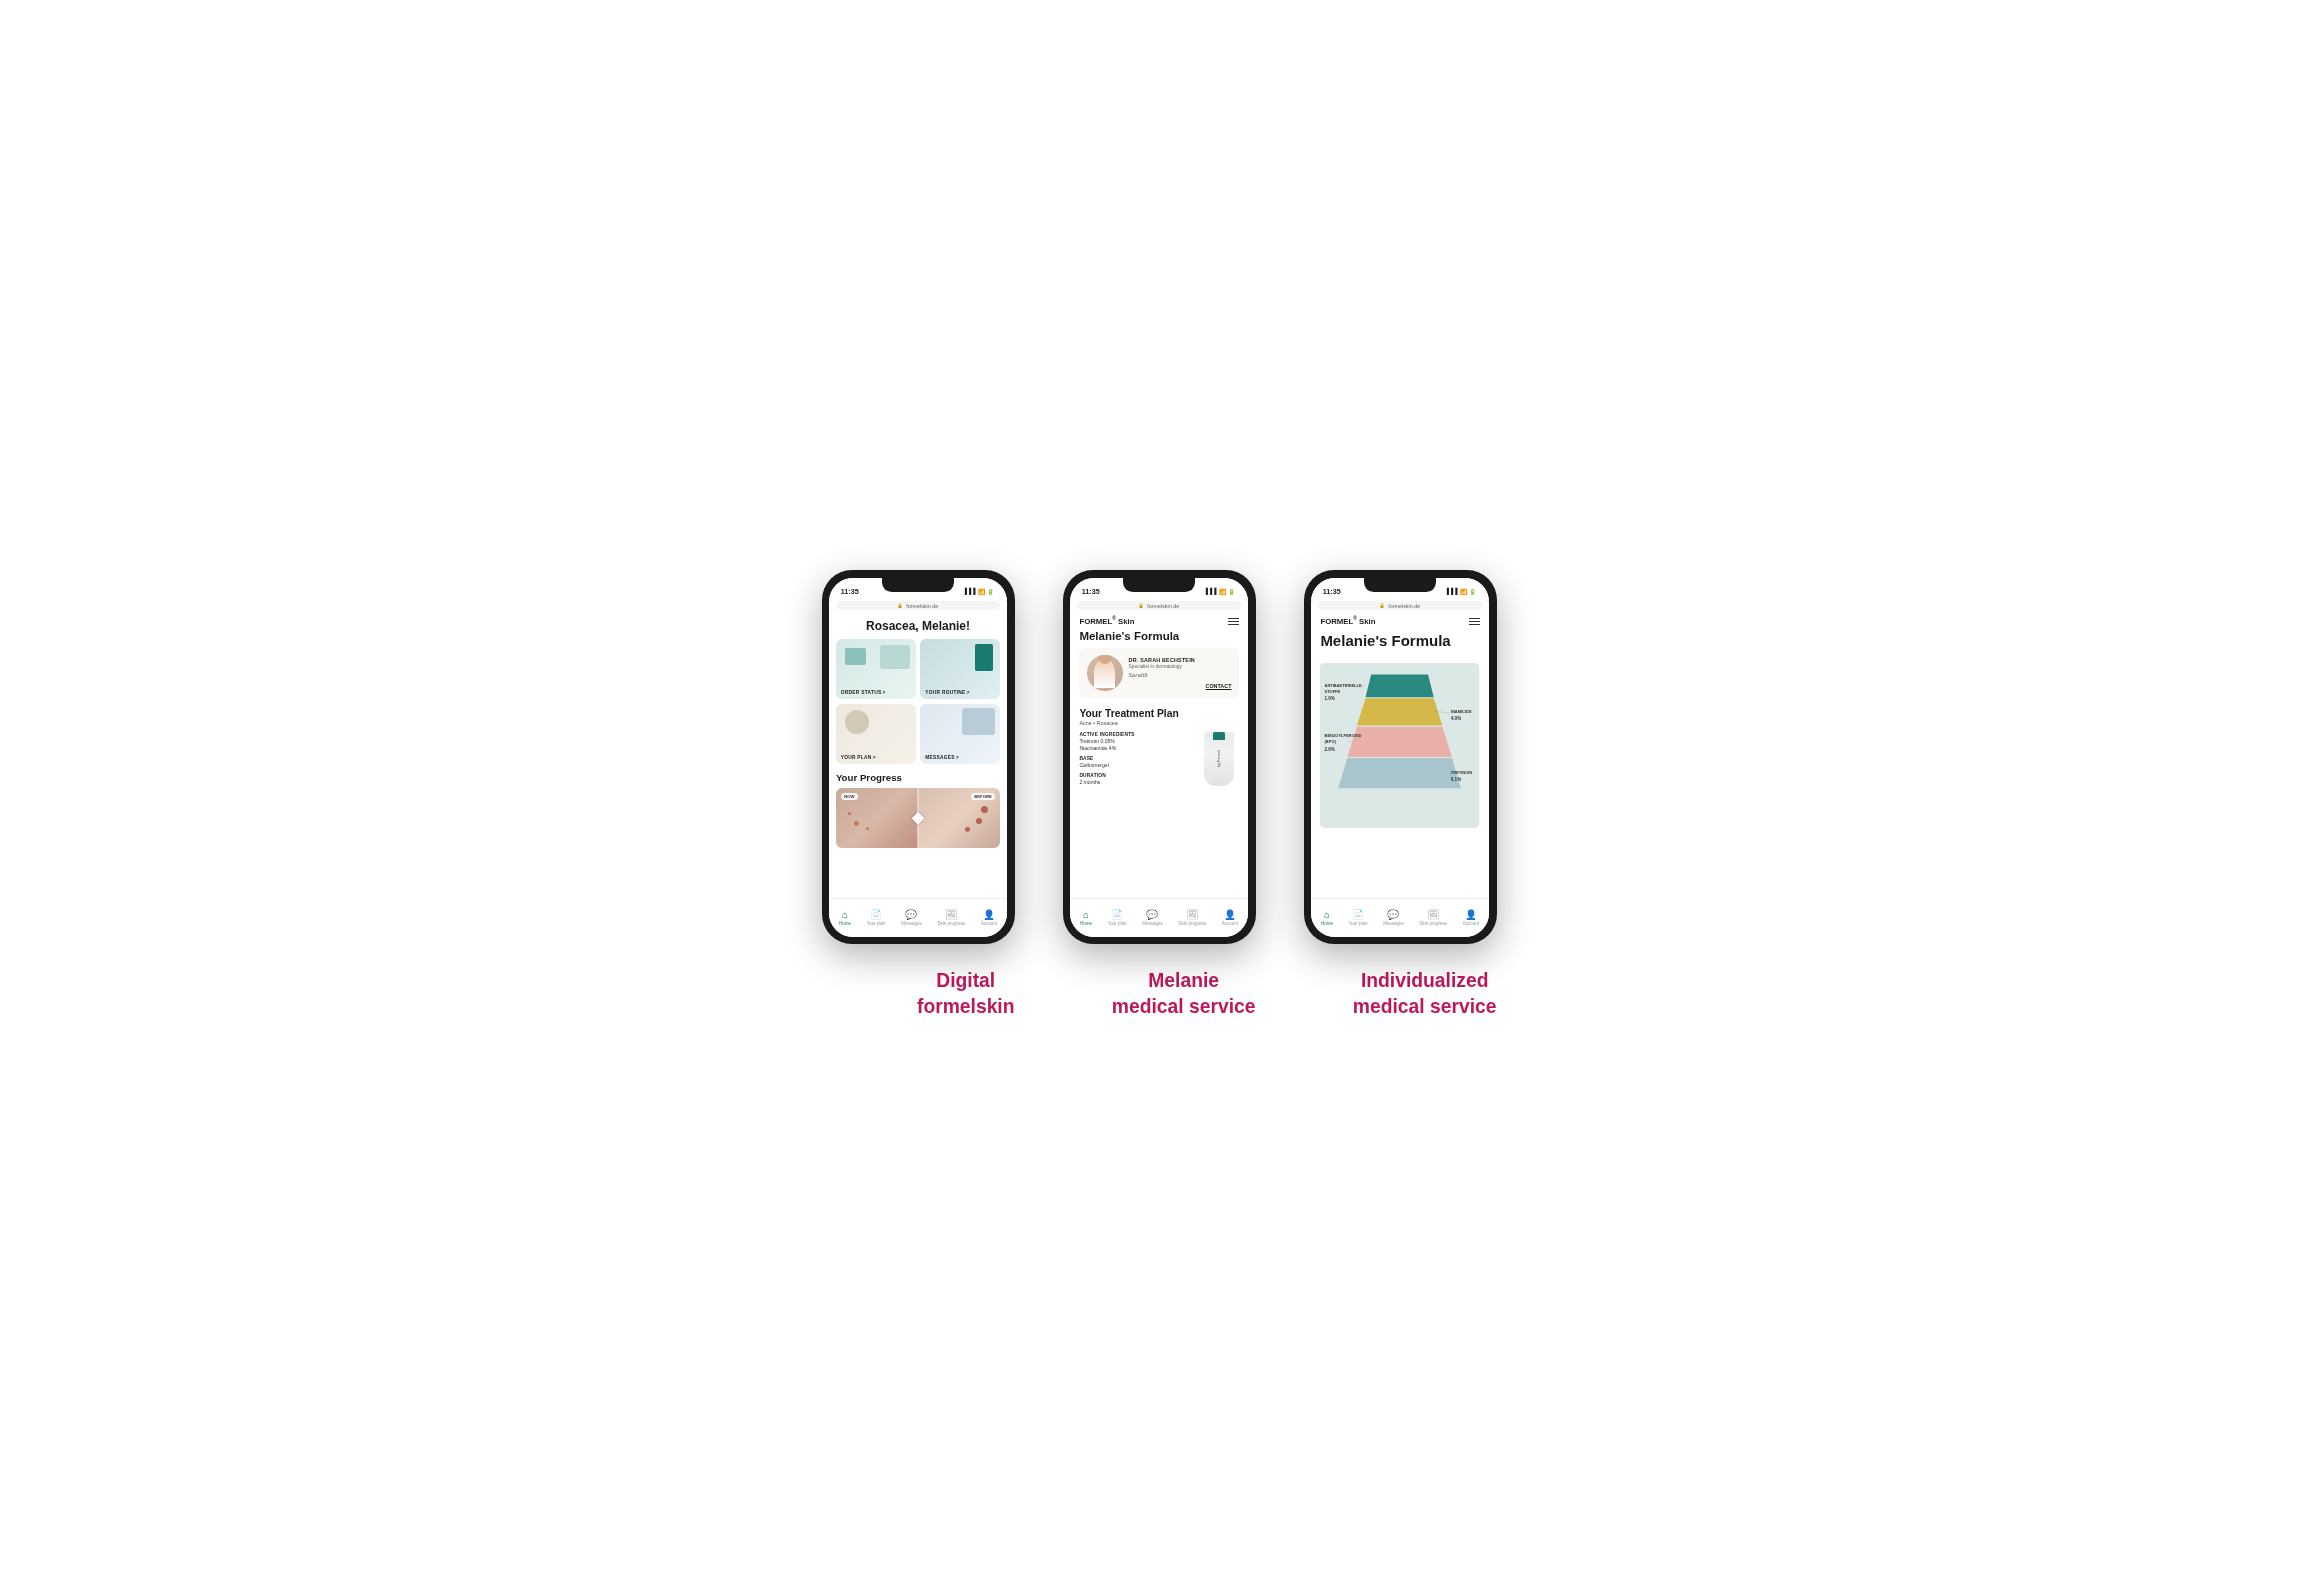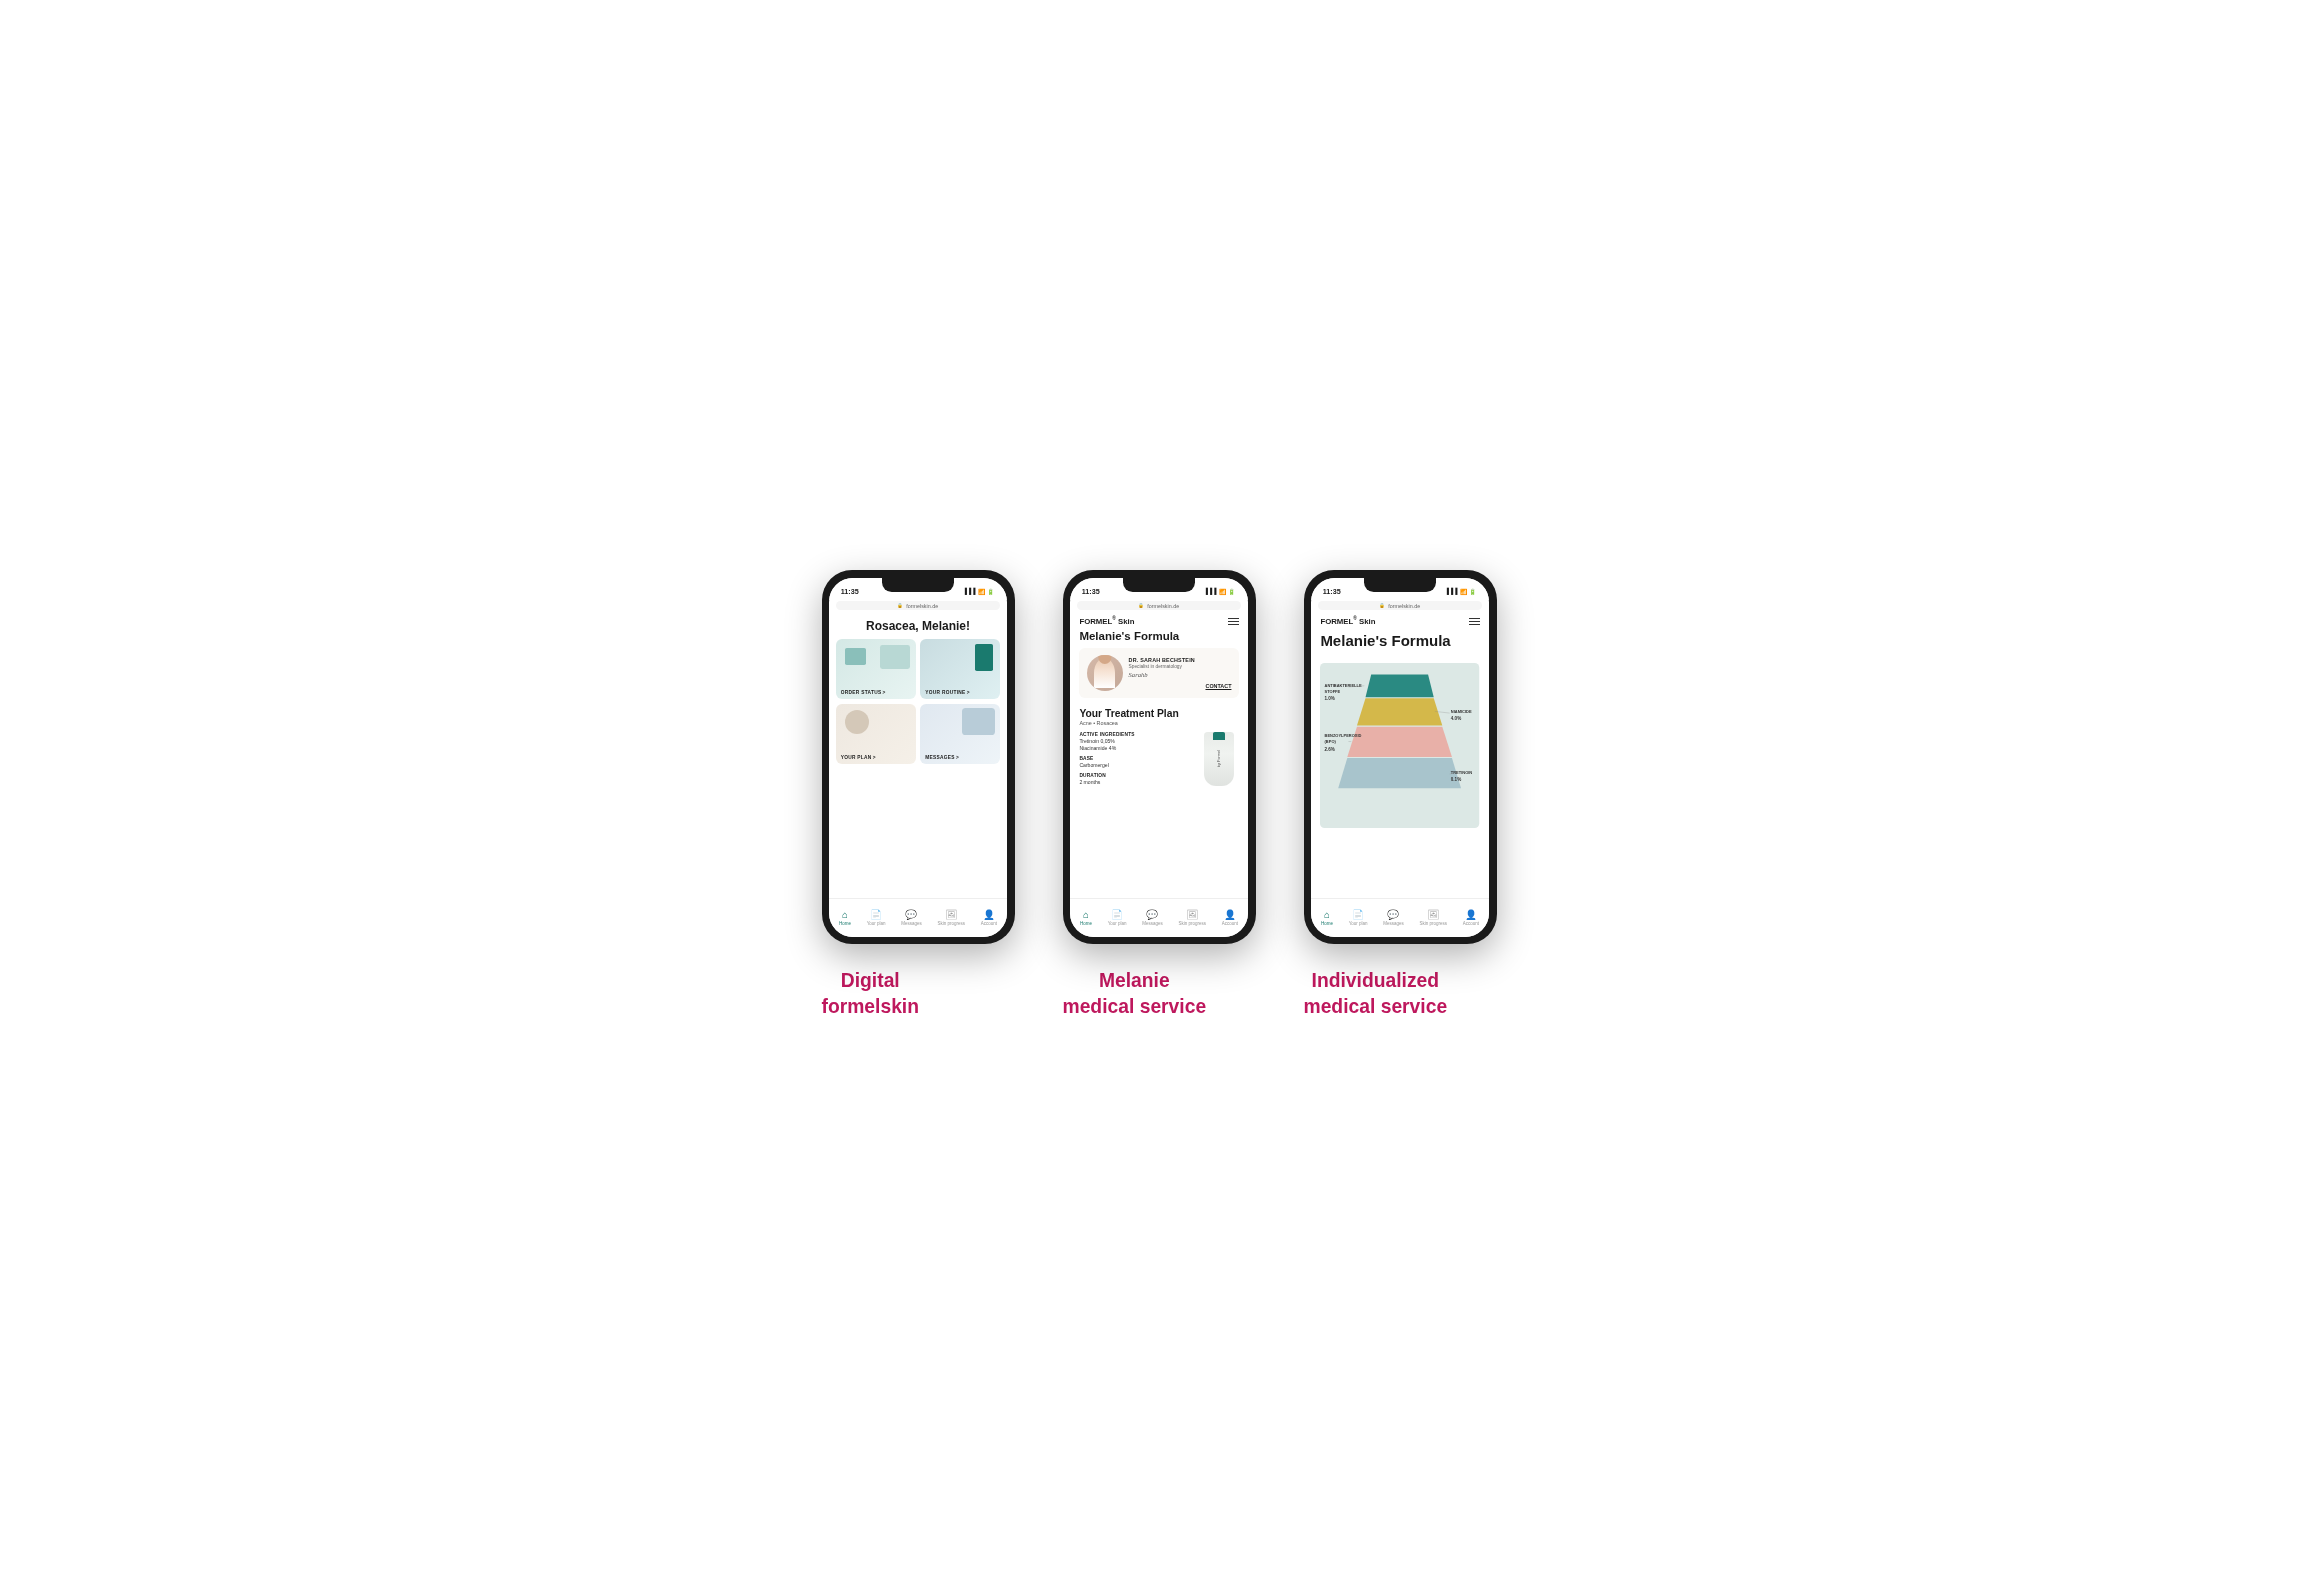--- a/index.html
+++ b/index.html
@@ -16,21 +16,21 @@
     .phones-container {
       display: flex;
       gap: 48px;
       align-items: flex-start;
       justify-content: center;
       flex-wrap: wrap;
     }
     .phone-column {
       display: flex;
       flex-direction: column;
-      align-items: flex-start;
+      align-items: flex-end;
       gap: 24px;
     }
     .phone-caption {
       font-size: 19.3px;
       font-weight: 600;
       color: #be185d;
       text-align: center;
       line-height: 1.3;
     }
 
@@ -548,20 +548,40 @@
             </div>
 
             <div class="grid-card card-messages">
               <div class="grid-card-label">
                 <span>MESSAGES</span>
                 <span>&gt;</span>
               </div>
             </div>
           </div>
 
+          <div class="progress-section">
+            <div class="progress-title">Your Progress</div>
+            <div class="progress-slider">
+              <div class="progress-now">
+                <div class="progress-label-now">NOW</div>
+
+                <div class="skin-spot" style="width:4.8px;height:4.8px;top:33px;left:18px;"></div>
+                <div class="skin-spot" style="width:3.6px;height:3.6px;top:39px;left:30px;"></div>
+                <div class="skin-spot" style="width:3px;height:3px;top:24px;left:12px;"></div>
+              </div>
+              <div class="progress-before">
+                <div class="before-label-abs">BEFORE</div>
+                <div class="skin-spot" style="width:6px;height:6px;top:30px;right:18px;background:rgba(160,60,40,0.7);"></div>
+                <div class="skin-spot" style="width:4.8px;height:4.8px;top:39px;right:30px;background:rgba(160,60,40,0.7);"></div>
+                <div class="skin-spot" style="width:7.2px;height:7.2px;top:18px;right:12px;background:rgba(150,50,30,0.65);"></div>
+              </div>
+              <div class="progress-divider"></div>
+              <div class="progress-diamond"></div>
+            </div>
+          </div>
         </div>
 
         <div class="bottom-nav">
           <div class="nav-item active">
             <span class="nav-icon">⌂</span>
             <span class="nav-label">Home</span>
           </div>
           <div class="nav-item">
             <span class="nav-icon">📄</span>
             <span class="nav-label">Your plan</span>

